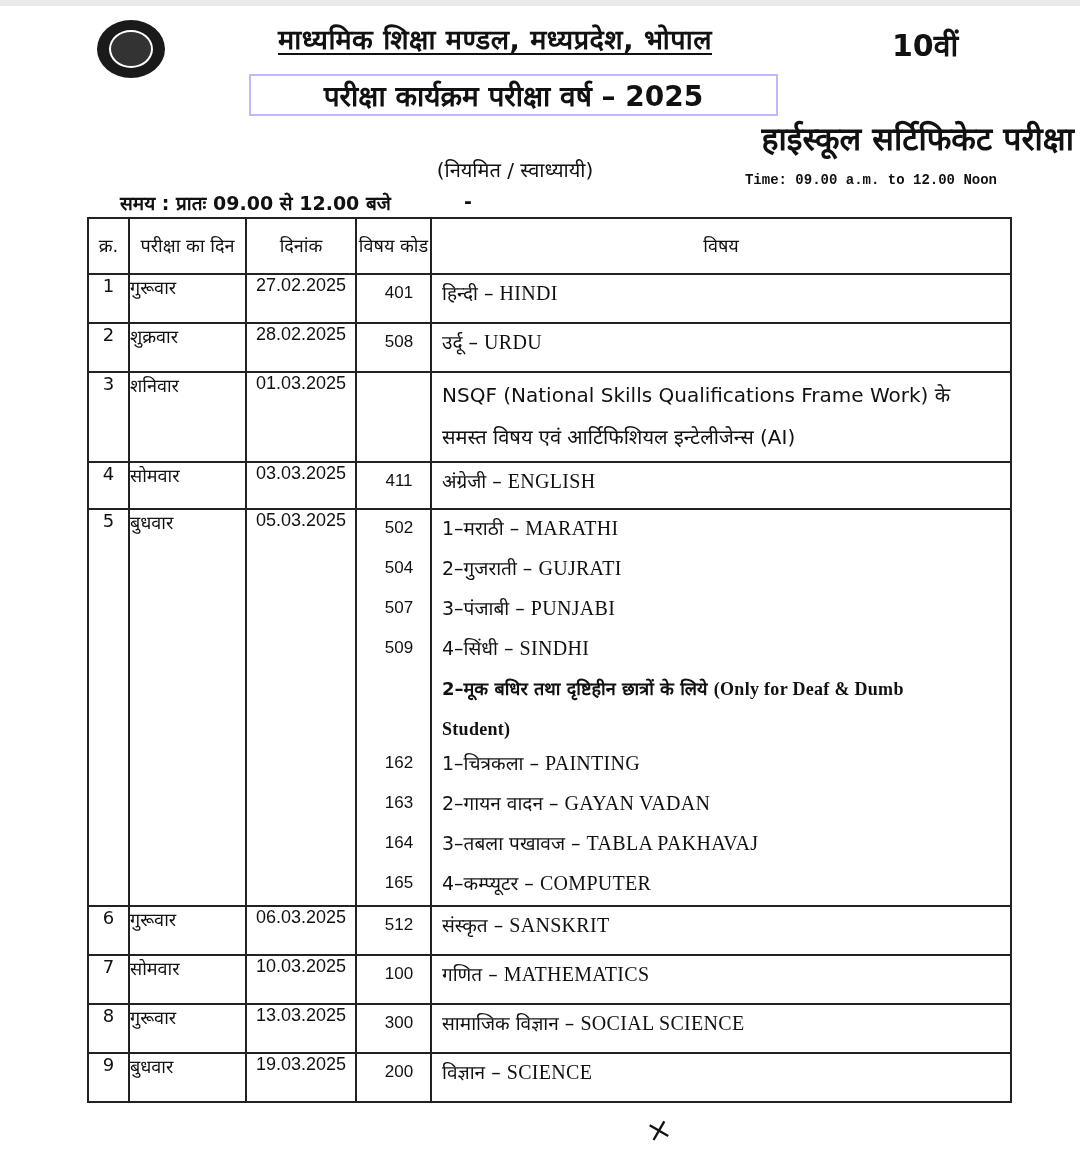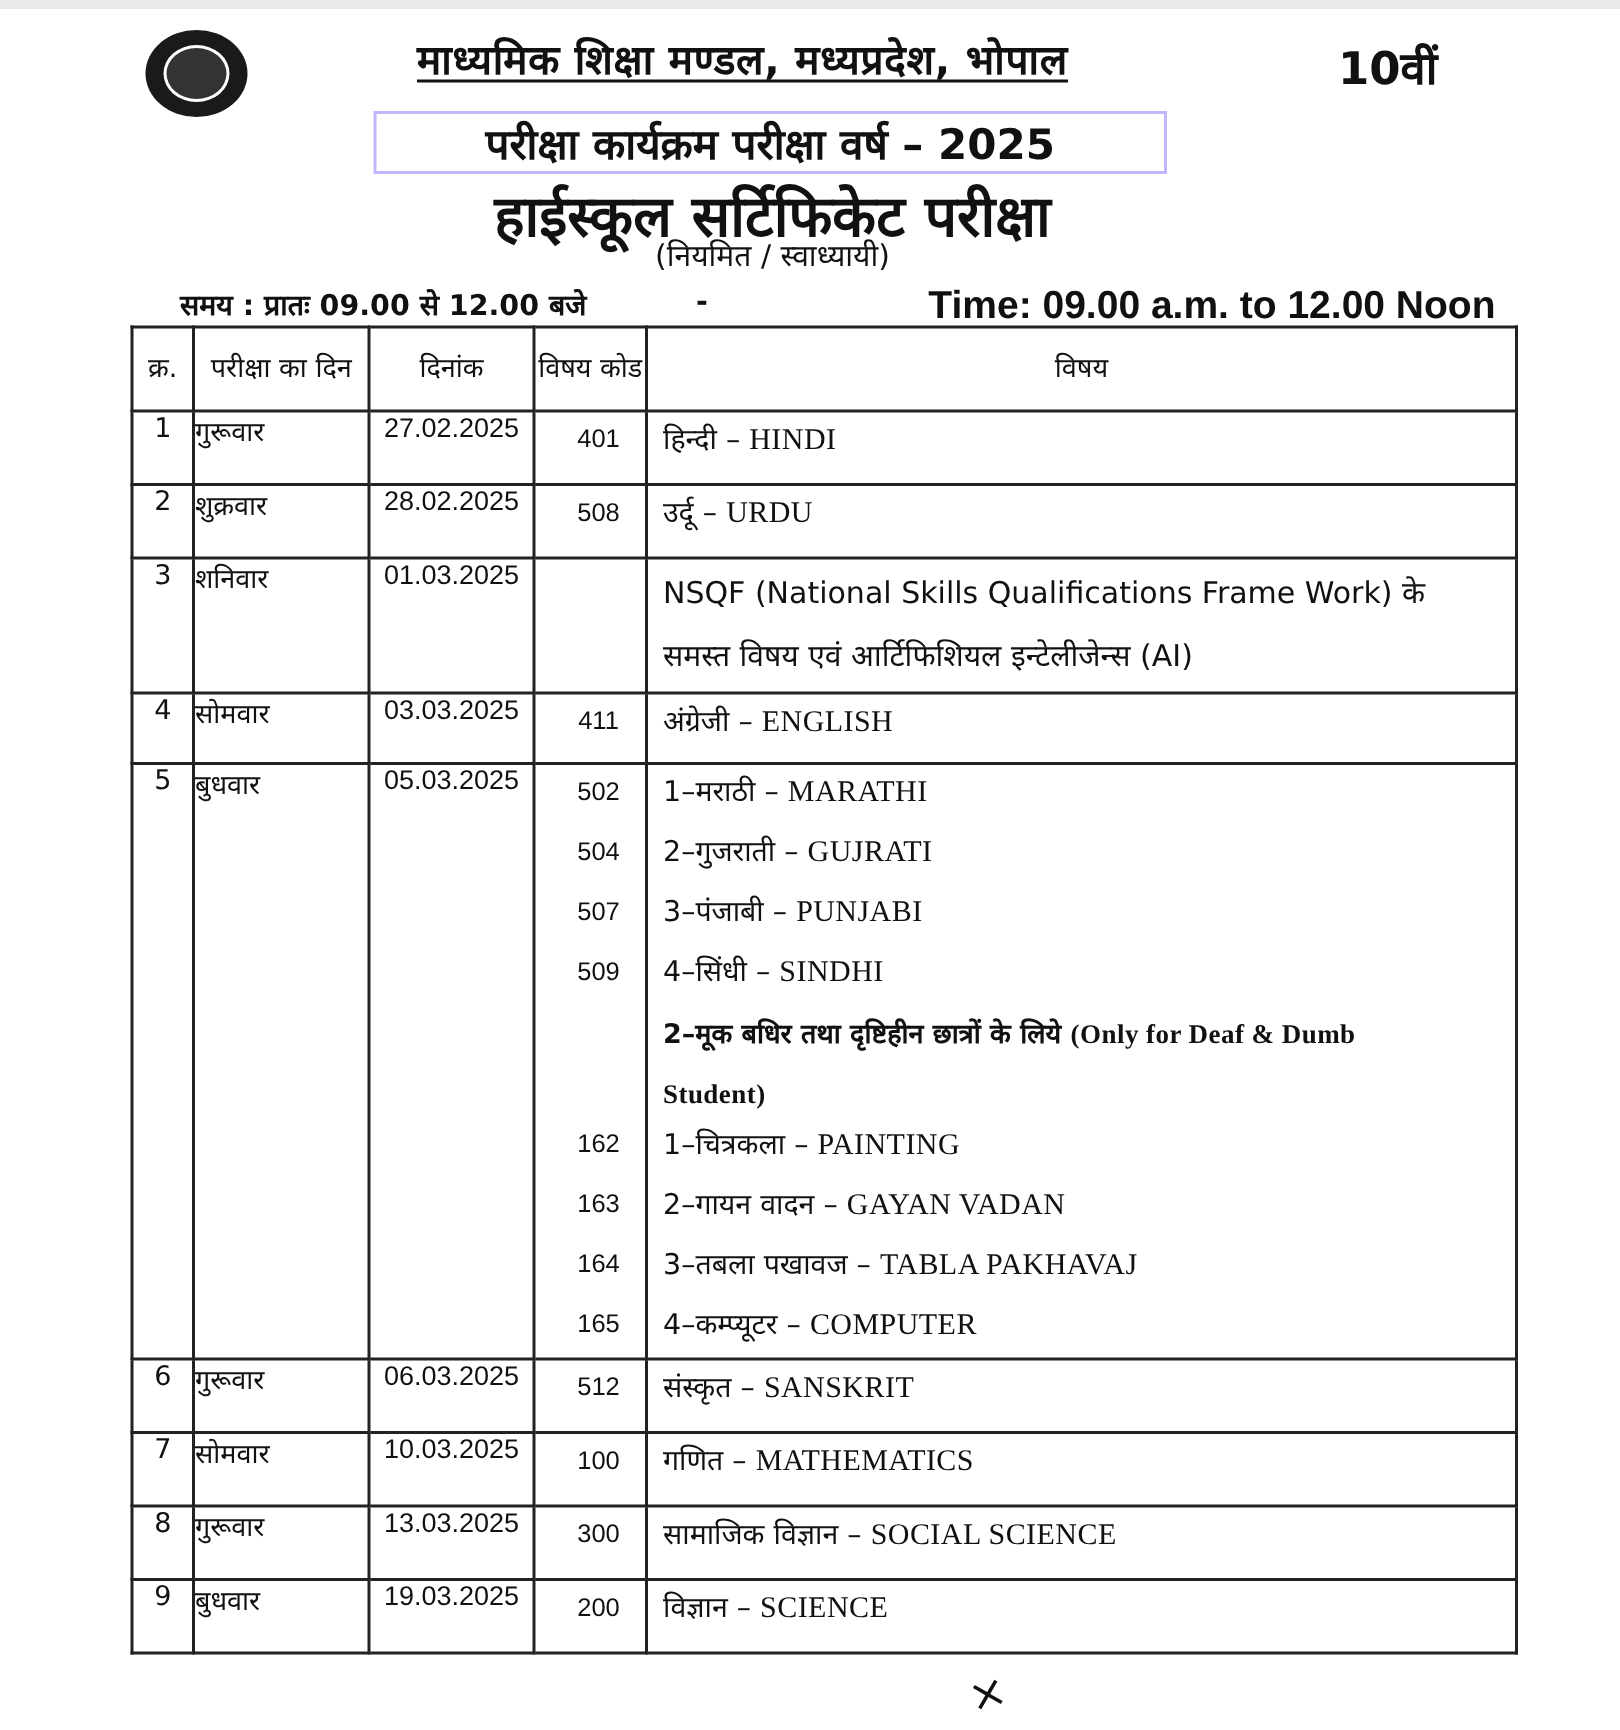--- a/index.html
+++ b/index.html
@@ -22,25 +22,25 @@
     position: absolute; left: 278px; top: 20px; font-size: 27px; font-weight: bold;
     letter-spacing: 0.5px; text-decoration: underline; text-underline-offset: 4px;
   }
   .grade { position: absolute; left: 892px; top: 24px; font-size: 30px; font-weight: bold; }
   .titlebox {
     position: absolute; left: 249px; top: 74px; width: 529px; height: 42px;
     border: 2px solid #c4b5fd; box-sizing: border-box;
     display: flex; align-items: center; justify-content: center;
     font-size: 28px; font-weight: bold;
   }
-  .subtitle { position: absolute; left: 0; width: 1030px; text-align: center; top: 116px; font-size: 38px; font-weight: bold; }
+  .subtitle { position: absolute; left: 0; width: 1030px; text-align: right; top: 116px; font-size: 32px; font-weight: bold; padding-left: 44px; }
   .subtitle2 { position: absolute; left: 0; width: 1030px; text-align: center; top: 156px; font-size: 20px; }
   .time-hi { position: absolute; left: 96px; top: 190px; font-size: 19px; font-weight: bold; margin-left: 24px; }
   .dash { position: absolute; left: 464px; top: 190px; font-size: 19px; font-weight: bold; }
-  .time-en { position: absolute; right: 83px; top: 188px; font-size: 26px; font-weight: bold; font-family: Liberation Sans, sans-serif; }
+  .time-en { position: absolute; right: 83px; top: 172px; font-size: 14px; font-weight: bold; font-family: Liberation Mono, monospace; }
 
   table.sched {
     position: absolute; left: 87px; top: 217px; width: 925px;
     border-collapse: collapse; table-layout: fixed;
   }
   table.sched th, table.sched td {
     border: 2px solid #222; padding: 0; vertical-align: top;
   }
   table.sched th { font-weight: normal; font-size: 18px; text-align: center; vertical-align: middle; line-height: 22px; }
   .c-no { width: 41px; } .c-day { width: 117px; } .c-date { width: 110px; } .c-code { width: 75px; } .c-subj { width: auto; }

